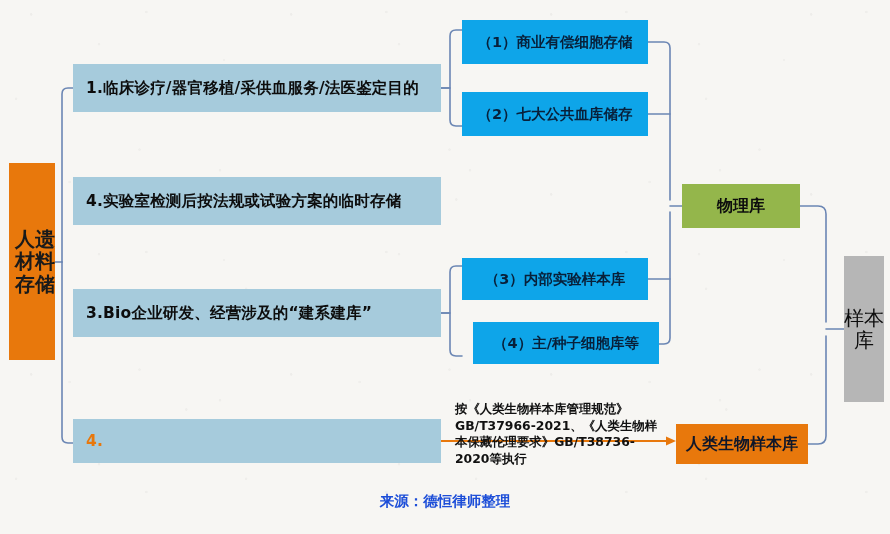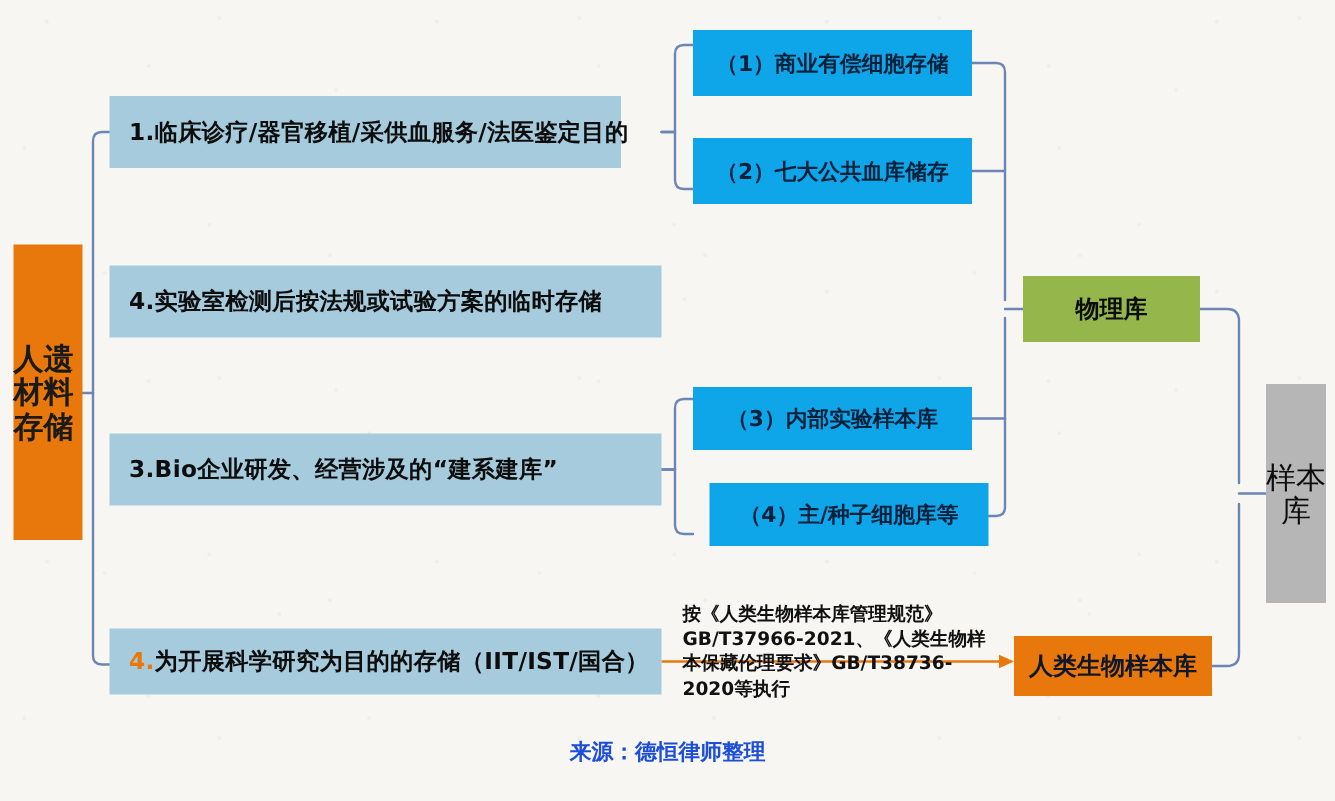--- a/index.html
+++ b/index.html
@@ -37,40 +37,40 @@
   }
   
   #root-node{
     left:9px;top:163px;width:46px;height:197px;
     background:#E8780C;
     color:#1a1a1a;
     font-weight:bold;
     font-size:20px;
     line-height:1.12;
     justify-content:center;
-    text-align:left;
+    text-align:right;
     writing-mode:horizontal-tb;
   }
   #root-node .vtext{
     display:block;
     width:100%;
     word-break:break-all;
     white-space:normal;
     letter-spacing:0;
   }
   
   .lvl1{
     background:#A6CBDC;
     color:#0d0d0d;
     font-weight:bold;
     font-size:15.5px;
     padding-left:13px;
     letter-spacing:.2px;
   }
-  #box1{left:73px;top:64px;width:341px;height:48px;}
+  #box1{left:73px;top:64px;width:368px;height:48px;}
   #box2{left:73px;top:177px;width:368px;height:48px;}
   #box3{left:73px;top:289px;width:368px;height:48px;}
   #box4{left:73px;top:419px;width:368px;height:44px;}
   #box4 .num{color:#E8780C;}
   
   .lvl2{
     background:#0ea5e9;
     color:#08203a;
     font-weight:bold;
     font-size:14.5px;
@@ -162,21 +162,20 @@
   <span>1.临床诊疗/器官移植/采供血服务/法医鉴定目的</span>
 </div>
 <div class="node lvl1" id="box2">
   <span>4.实验室检测后按法规或试验方案的临时存储</span>
 </div>
 <div class="node lvl1" id="box3">
   <span>3.Bio企业研发、经营涉及的“建系建库”</span>
 </div>
 <div class="node lvl1" id="box4">
   <span class="num">4.</span>
-    <span>为开展科学研究为目的的存储（IIT/IST/国合）</span>
 </div>
 
 <div class="node lvl2" id="sub1">
   <span>（1）商业有偿细胞存储</span>
 </div>
 <div class="node lvl2" id="sub2">
   <span>（2）七大公共血库储存</span>
 </div>
 <div class="node lvl2" id="sub3">
   <span>（3）内部实验样本库</span>

